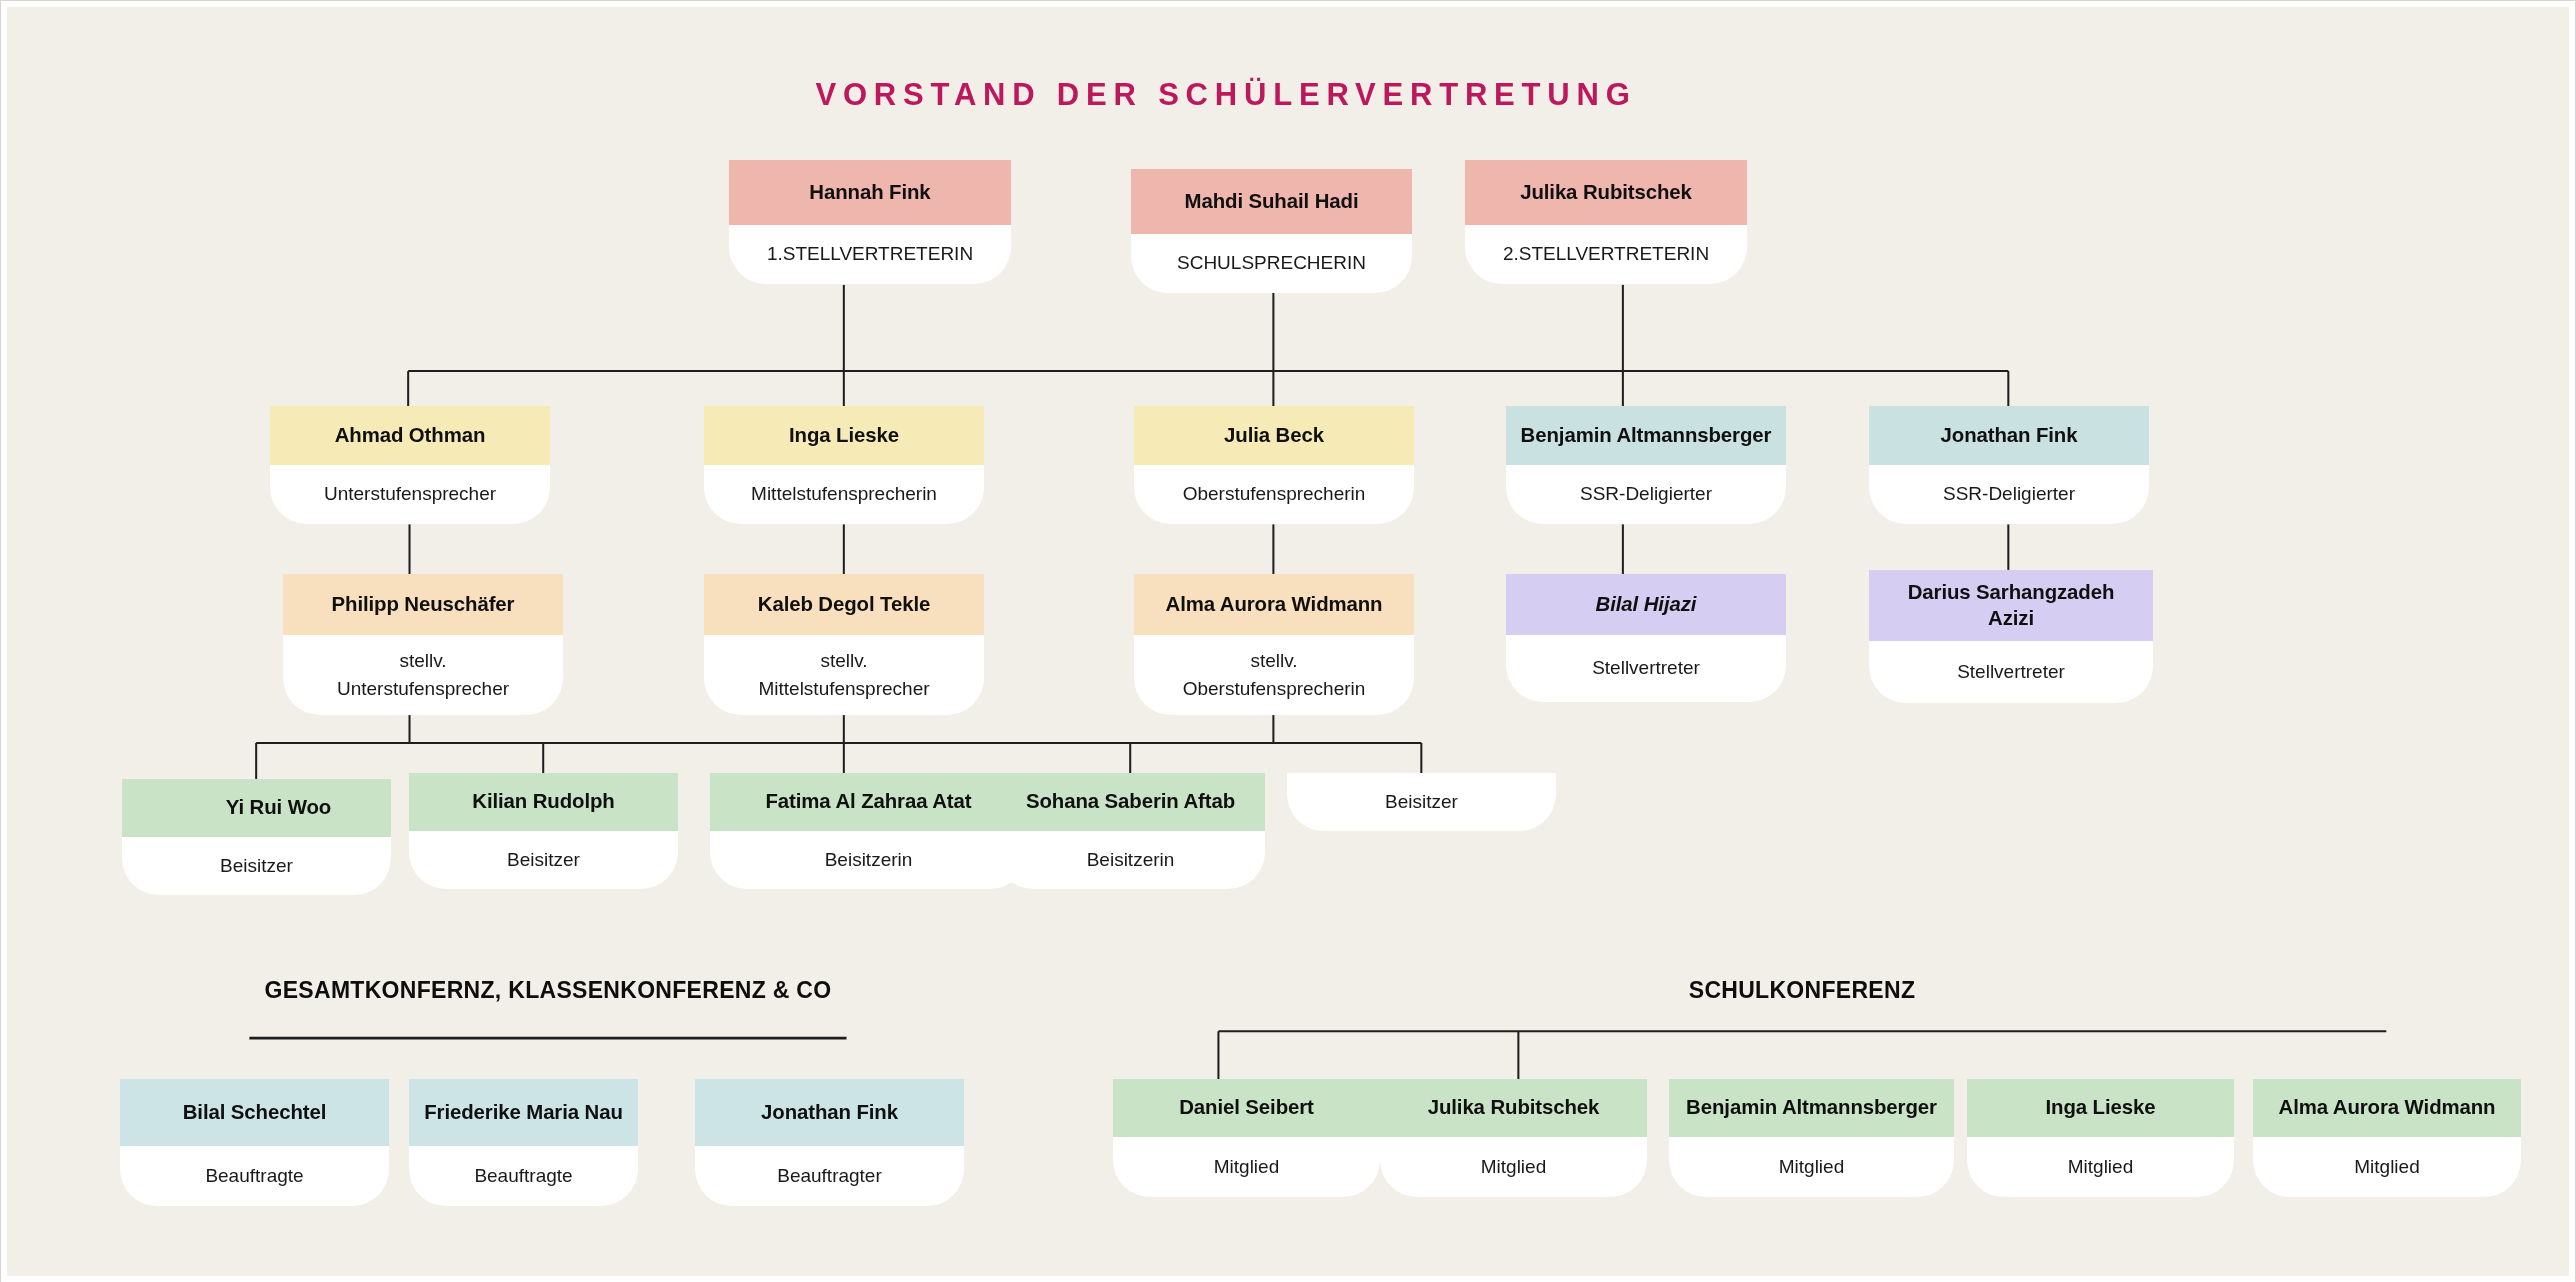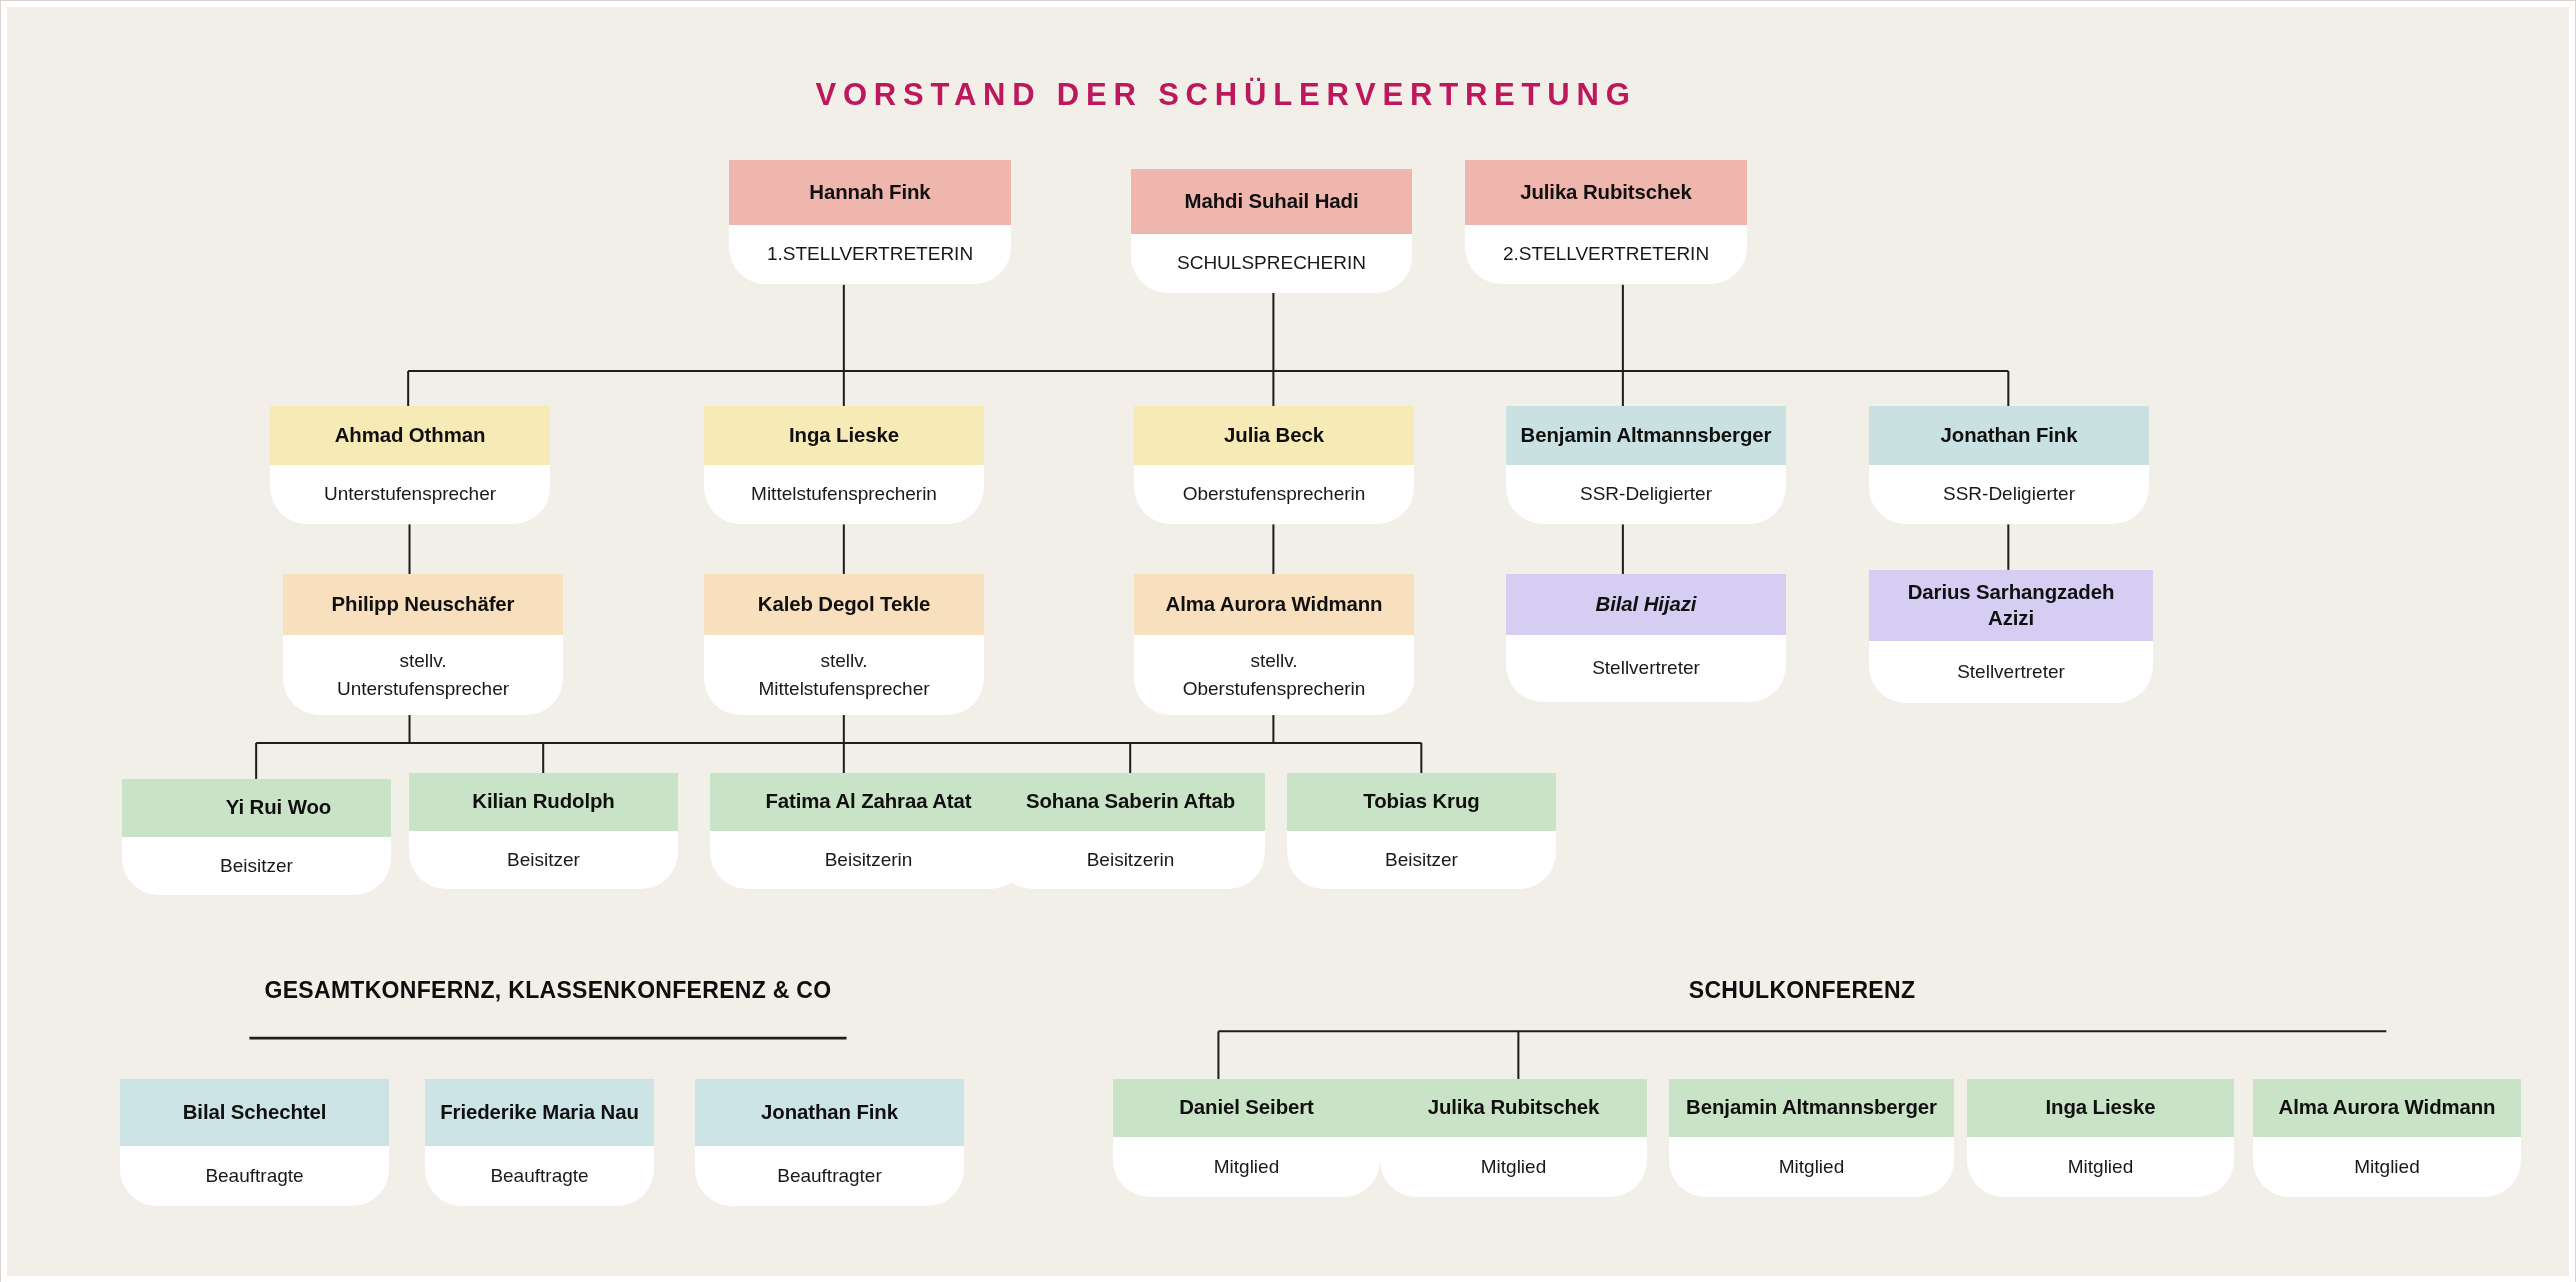--- a/index.html
+++ b/index.html
@@ -245,37 +245,34 @@
   </div>
   <div class="card c-green" style="left:995px;top:772px;width:269px;">
     <div class="hd" style="height:58px;">
         <span>Sohana Saberin Aftab</span>
       </div>
     <div class="bd" style="height:58px;">
         <span>Beisitzerin</span>
       </div>
   </div>
   <div class="card c-green" style="left:1286px;top:772px;width:269px;">
-    <div class="hd" style="height:58px;">
-        <span>Tobias Krug</span>
-      </div>
     <div class="bd" style="height:58px;">
         <span>Beisitzer</span>
       </div>
   </div>
 
   <div class="card c-lightblue" style="left:119px;top:1078px;width:269px;">
     <div class="hd" style="height:67px;">
         <span>Bilal Schechtel</span>
       </div>
     <div class="bd" style="height:60px;">
         <span>Beauftragte</span>
       </div>
   </div>
-  <div class="card c-lightblue" style="left:408px;top:1078px;width:229px;margin-left:16px;">
+  <div class="card c-lightblue" style="left:408px;top:1078px;width:229px;">
     <div class="hd" style="height:67px;">
         <span>Friederike Maria Nau</span>
       </div>
     <div class="bd" style="height:60px;">
         <span>Beauftragte</span>
       </div>
   </div>
   <div class="card c-lightblue" style="left:694px;top:1078px;width:269px;">
     <div class="hd" style="height:67px;">
         <span>Jonathan Fink</span>

